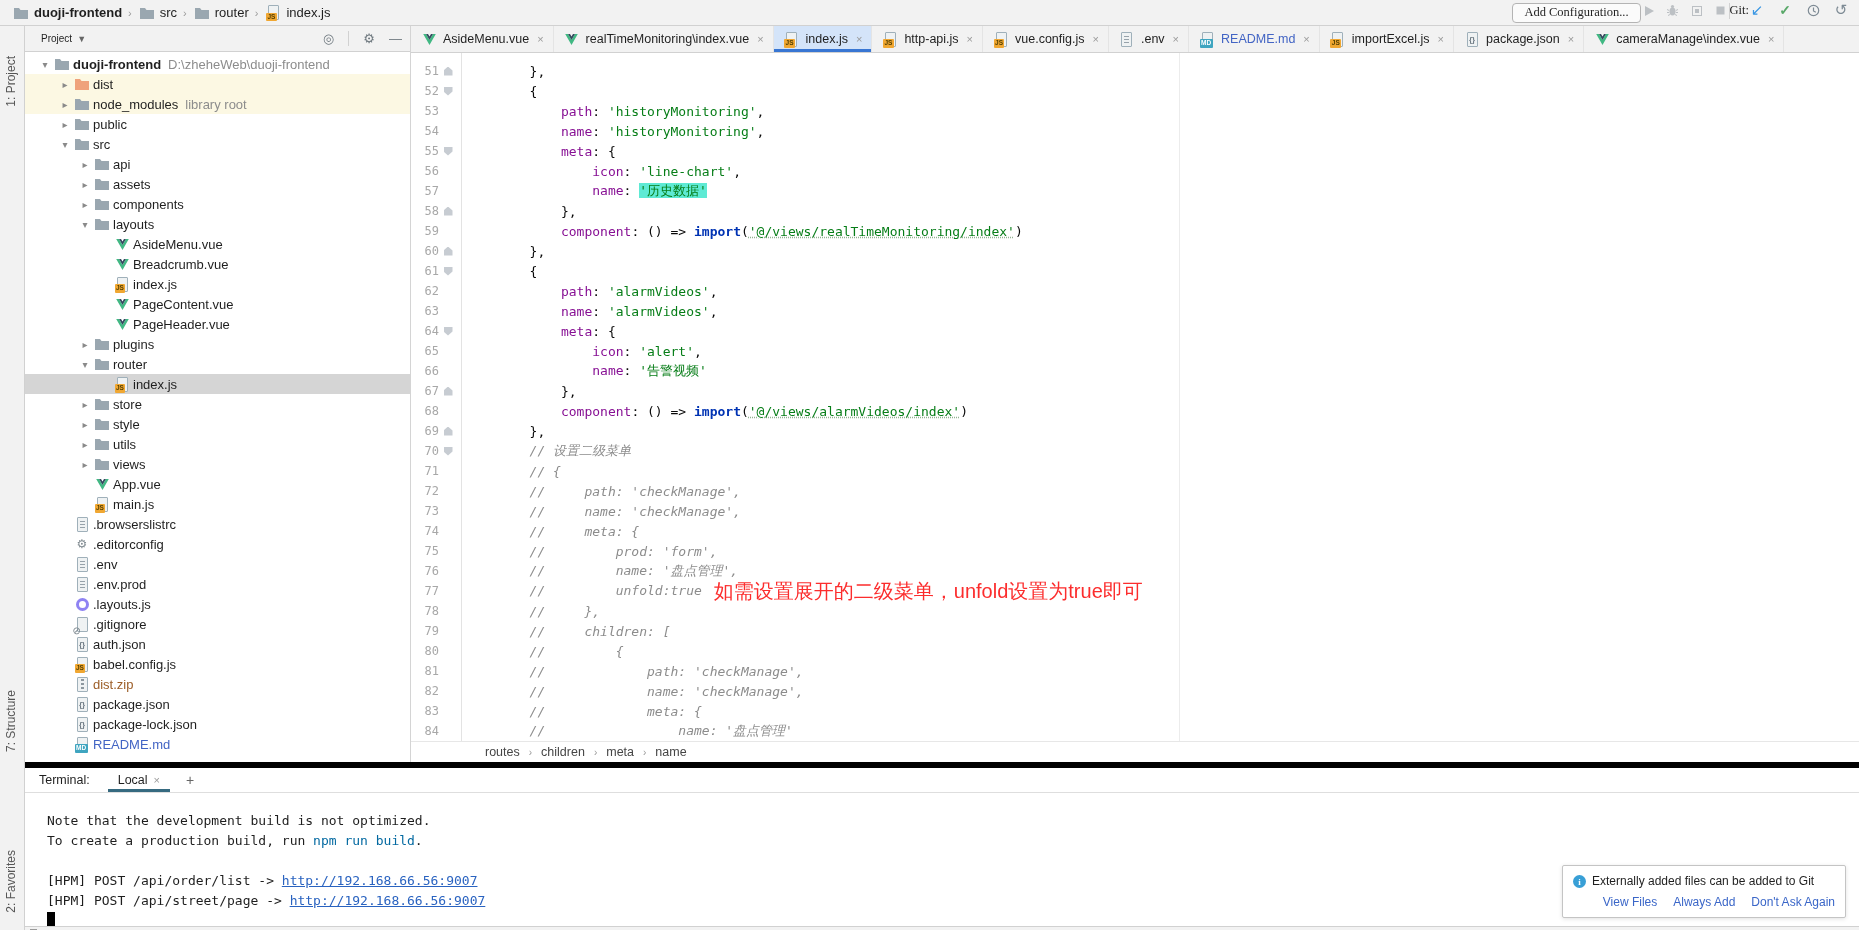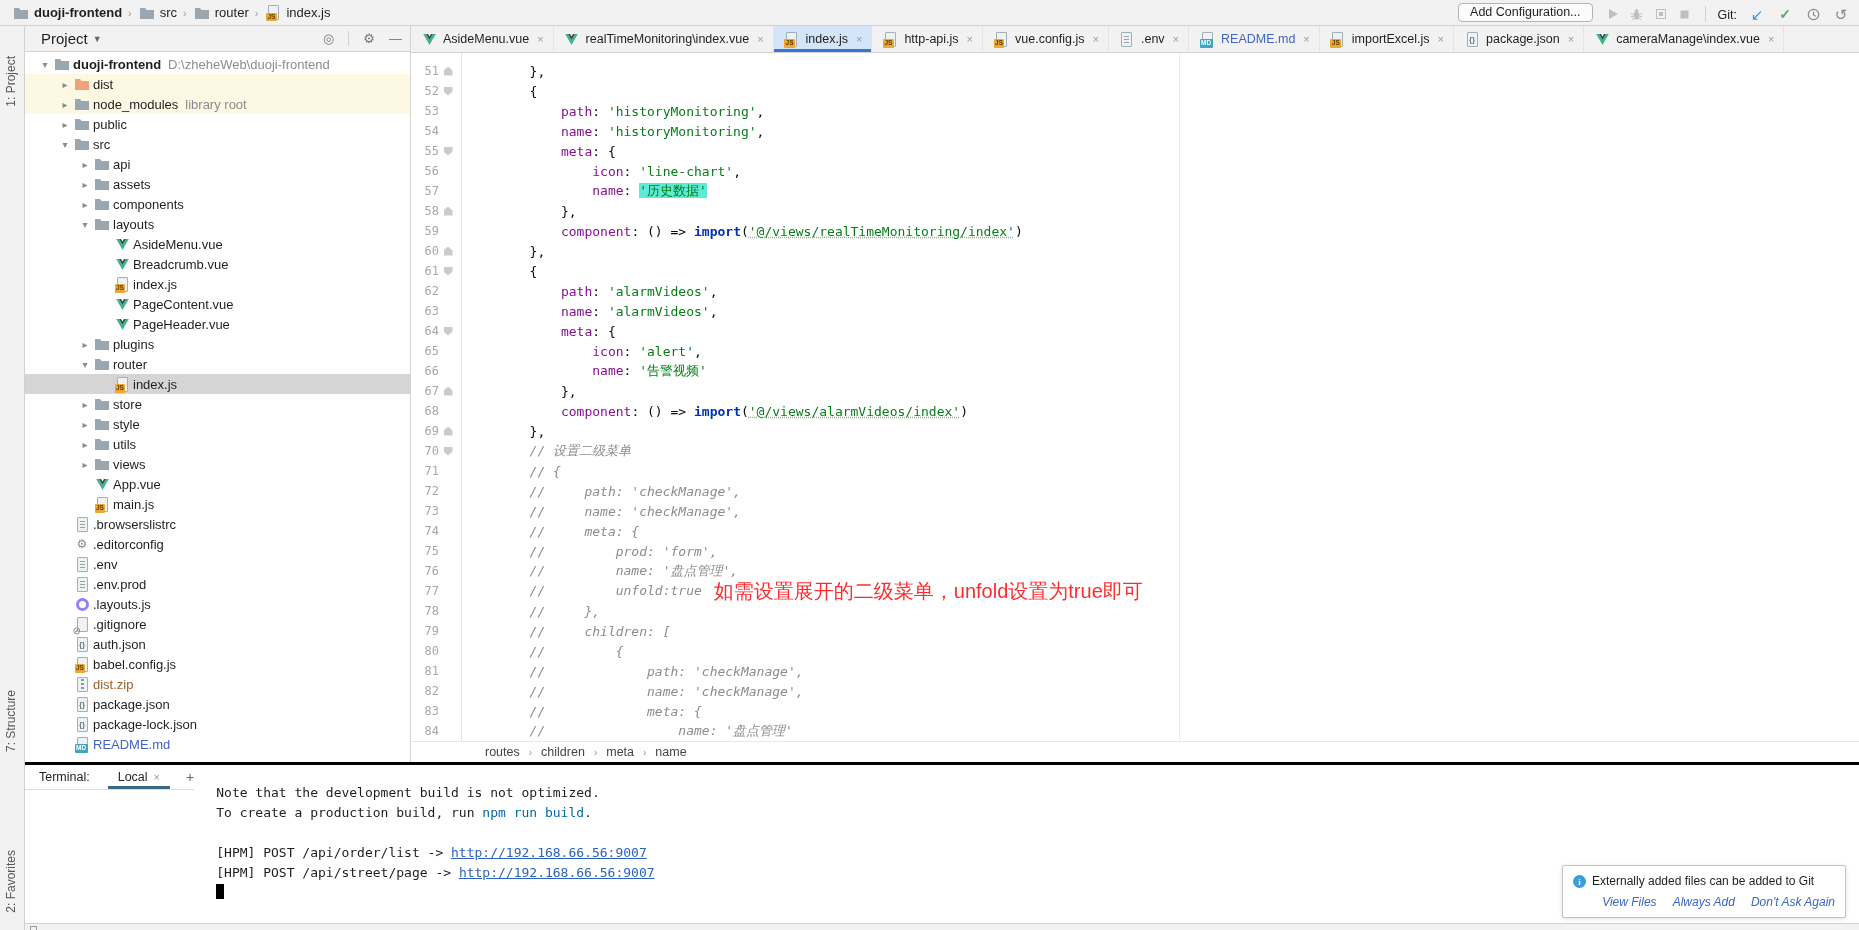--- a/index.html
+++ b/index.html
@@ -6,21 +6,21 @@
   .app{position:relative;width:1859px;height:930px;background:#fff;overflow:hidden;
        font-family:"Liberation Sans",sans-serif;font-size:13px;color:#1f1f1f;}
 
   
   .titlebar{height:26px;background:#f2f2f2;border-bottom:1px solid #d1d1d1;display:flex;
             align-items:center;padding:0 10px;box-sizing:border-box;}
   .tb-bc{display:flex;align-items:center;gap:3px;}
   .tb-item{display:inline-flex;align-items:center;gap:4px;padding:0 2px;}
   .tb-lbl.bold{font-weight:bold;}
   .tb-sep{color:#9a9a9a;font-size:11px;margin:0 1px;}
-  .tb-right{margin-left:auto;display:flex;align-items:flex-end;gap:12px;}
+  .tb-right{margin-left:auto;display:flex;align-items:flex-start;font-family:Liberation Serif, serif;}
   .addcfg{border:1px solid #b4b4b4;border-radius:4px;background:#fbfbfb;padding:1px 11px 2px;
           font-size:12.5px;color:#1f1f1f;}
   .toolico{display:inline-flex;align-items:center;justify-content:center;width:16px;height:16px;}
   .tb-div{width:1px;height:16px;background:#d1d1d1;}
   .gitlbl{font-size:12.5px;}
   .ic-blue{color:#3b97e3;font-size:15px;line-height:1;}
   .ic-green{color:#59a869;font-size:14px;font-weight:bold;line-height:1;}
   .ic-gray{color:#7e8b95;font-size:15px;line-height:1;}
 
   
@@ -29,21 +29,21 @@
   .vlabel{writing-mode:vertical-rl;transform:rotate(180deg);position:absolute;left:4px;
           font-size:12px;color:#565656;white-space:nowrap;}
   .content{flex:1;display:flex;flex-direction:column;min-width:0;}
   .upper{display:flex;height:736px;min-height:736px;}
 
   
   .ppanel{width:386px;flex:none;border-right:1px solid #d4d4d4;display:flex;flex-direction:column;
           background:#fff;box-sizing:border-box;}
   .phead{height:26px;flex:none;background:#f2f2f2;border-bottom:1px solid #d1d1d1;display:flex;
          align-items:center;padding:0 8px 0 16px;gap:5px;box-sizing:border-box;}
-  .ph-title{font-size:15px;}
+  .ph-title{font-size:10px;}
   .ph-caret{color:#666;font-size:9px;}
   .ph-icons{margin-left:auto;display:flex;align-items:center;gap:14px;color:#707a80;}
   .ph-sep{width:1px;height:15px;background:#d1d1d1;}
   .ph-ico{font-size:13px;line-height:1;}
   .tree{flex:1;overflow:hidden;padding-top:2px;}
   .trow{height:20px;display:flex;align-items:center;white-space:nowrap;box-sizing:border-box;}
   .trow.y{background:#fcf8e3;}
   .trow.sel{background:#d5d5d5;}
   .tchev{width:16px;flex:none;text-align:center;color:#8a8a8a;font-size:10px;}
   .ticon{width:18px;flex:none;display:inline-flex;justify-content:center;align-items:center;height:16px;}
@@ -99,21 +99,21 @@
   .tk-su{color:#067d17;text-decoration:underline dotted #93b393;}
   .tk-kw{color:#0033b3;font-weight:bold;}
   .tk-c{color:#8c8c8c;font-style:italic;}
   .tk-ann{font-family:"Liberation Sans",sans-serif;font-style:normal;color:#fc2d2d;font-size:20px;
           margin-left:12px;vertical-align:middle;line-height:20px;}
   .crumbs{height:20px;flex:none;display:flex;align-items:center;gap:9px;padding-left:74px;
           font-size:12.5px;color:#454545;background:#fff;border-top:1px solid #e7e7e7;}
   .crumb-sep{color:#9a9a9a;font-size:10px;}
 
   
-  .terminal{border-top:3px solid #000000;height:158px;flex:none;display:flex;flex-direction:row;
+  .terminal{border-top:6px solid #000000;height:158px;flex:none;display:flex;flex-direction:column;
             background:#fff;}
   .term-head{height:25px;flex:none;display:flex;align-items:center;padding-left:14px;font-size:12.5px;
              border-bottom:1px solid #dedede;box-sizing:border-box;}
   .term-tab{position:relative;height:100%;display:flex;align-items:center;gap:6px;padding:0 10px;
             margin-left:18px;box-shadow:inset 0 -3px 0 #366a80;}
   .term-x{color:#9a9a9a;font-size:11px;}
   .term-plus{margin-left:16px;color:#666;font-size:14px;}
   .term-body{flex:1;font-family:"DejaVu Sans Mono",monospace;font-size:13px;line-height:20px;
              padding:18px 0 0 22px;color:#1e1e1e;overflow:hidden;white-space:pre;}
   .cmd{color:#0369a1;}
@@ -127,21 +127,21 @@
 
   
   .notif{position:absolute;right:13px;bottom:12px;width:284px;background:#fff;border:1px solid #c4c4c4;
          border-radius:2px;padding:8px 10px;box-sizing:border-box;font-size:12px;
          box-shadow:0 1px 4px rgba(0,0,0,.12);}
   .notif-title{display:flex;gap:6px;align-items:flex-start;}
   .info-ico{width:13px;height:13px;border-radius:50%;background:#389fd6;color:#fff;font-size:9px;
             font-weight:bold;display:inline-flex;align-items:center;justify-content:center;flex:none;
             margin-top:1px;font-family:"Liberation Serif",serif;}
   .notif-actions{display:flex;justify-content:flex-end;gap:16px;margin-top:7px;color:#3a66c8;}
-  .notif-actions span{cursor:default;font-style:italic;}
+  .notif-actions span{cursor:default;}
 </style>
 </head>
 <body>
 
 <div class="app">
 
   <div class="titlebar">
     <div class="tb-bc" id="tb-bc">
         <span class="tb-item">
           <span class="ticon">

